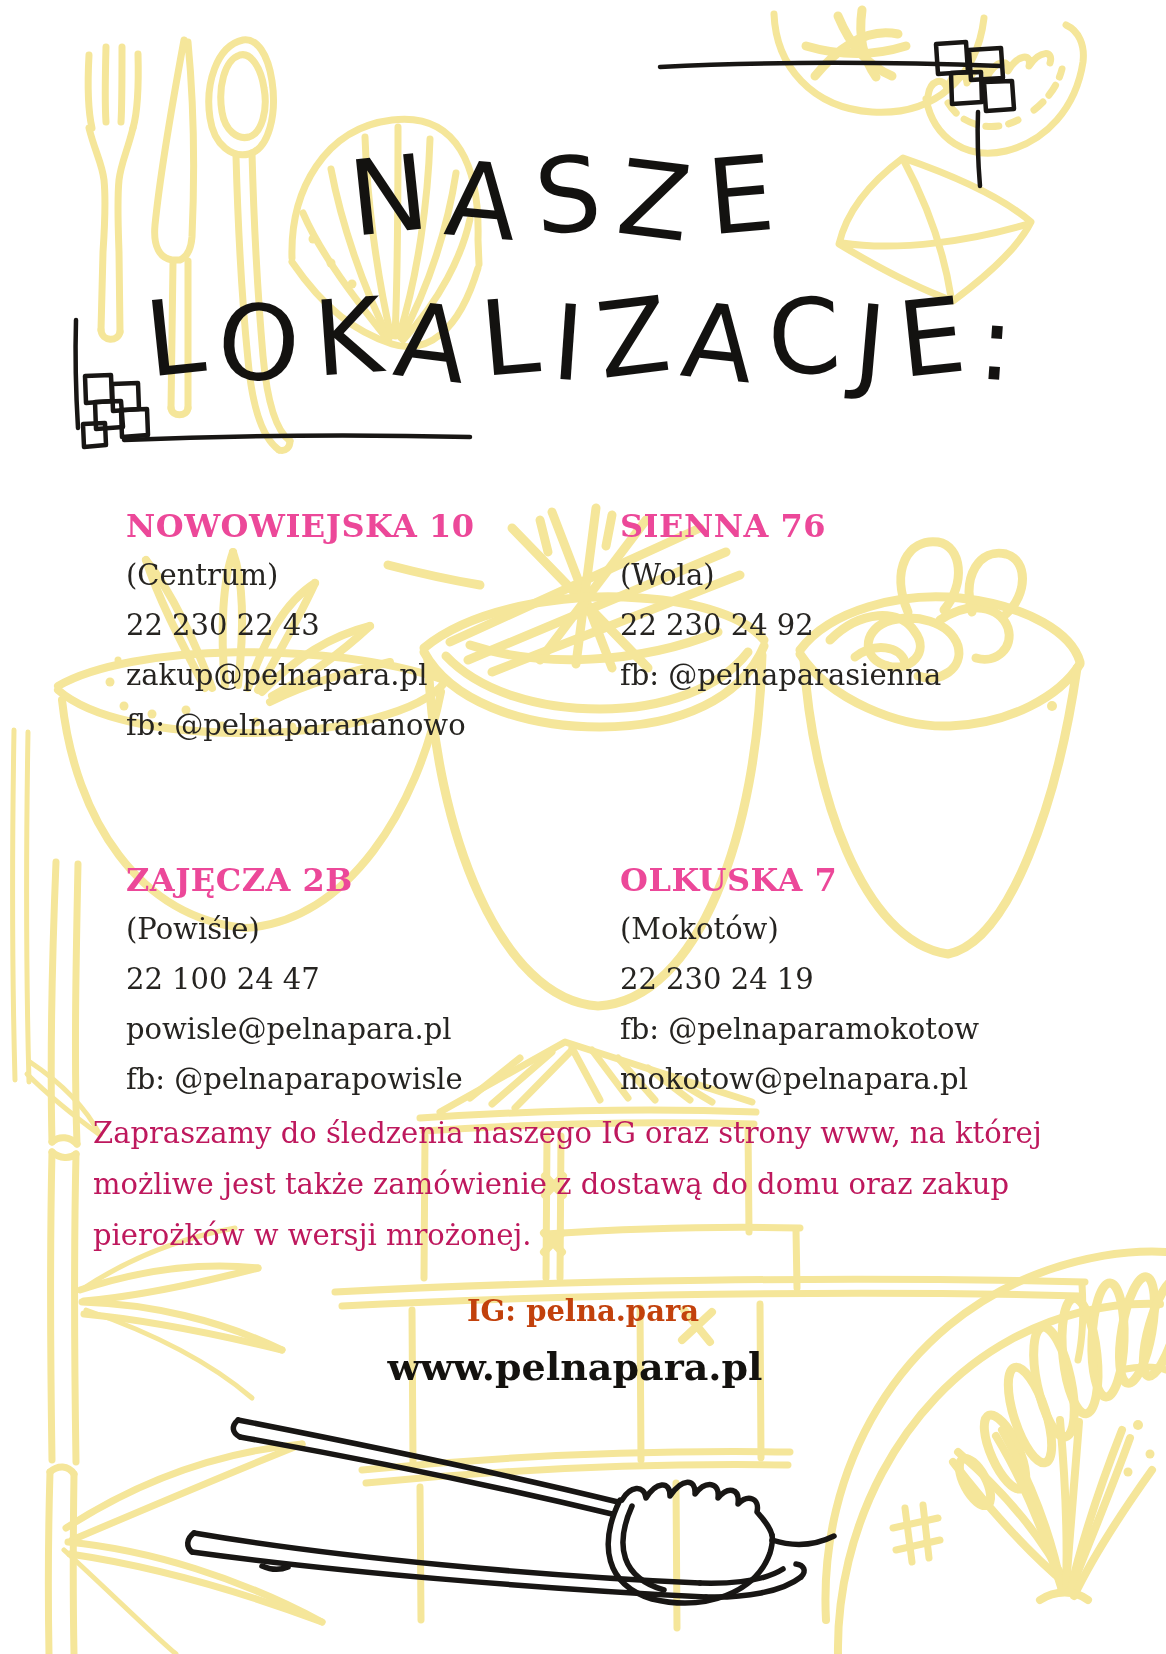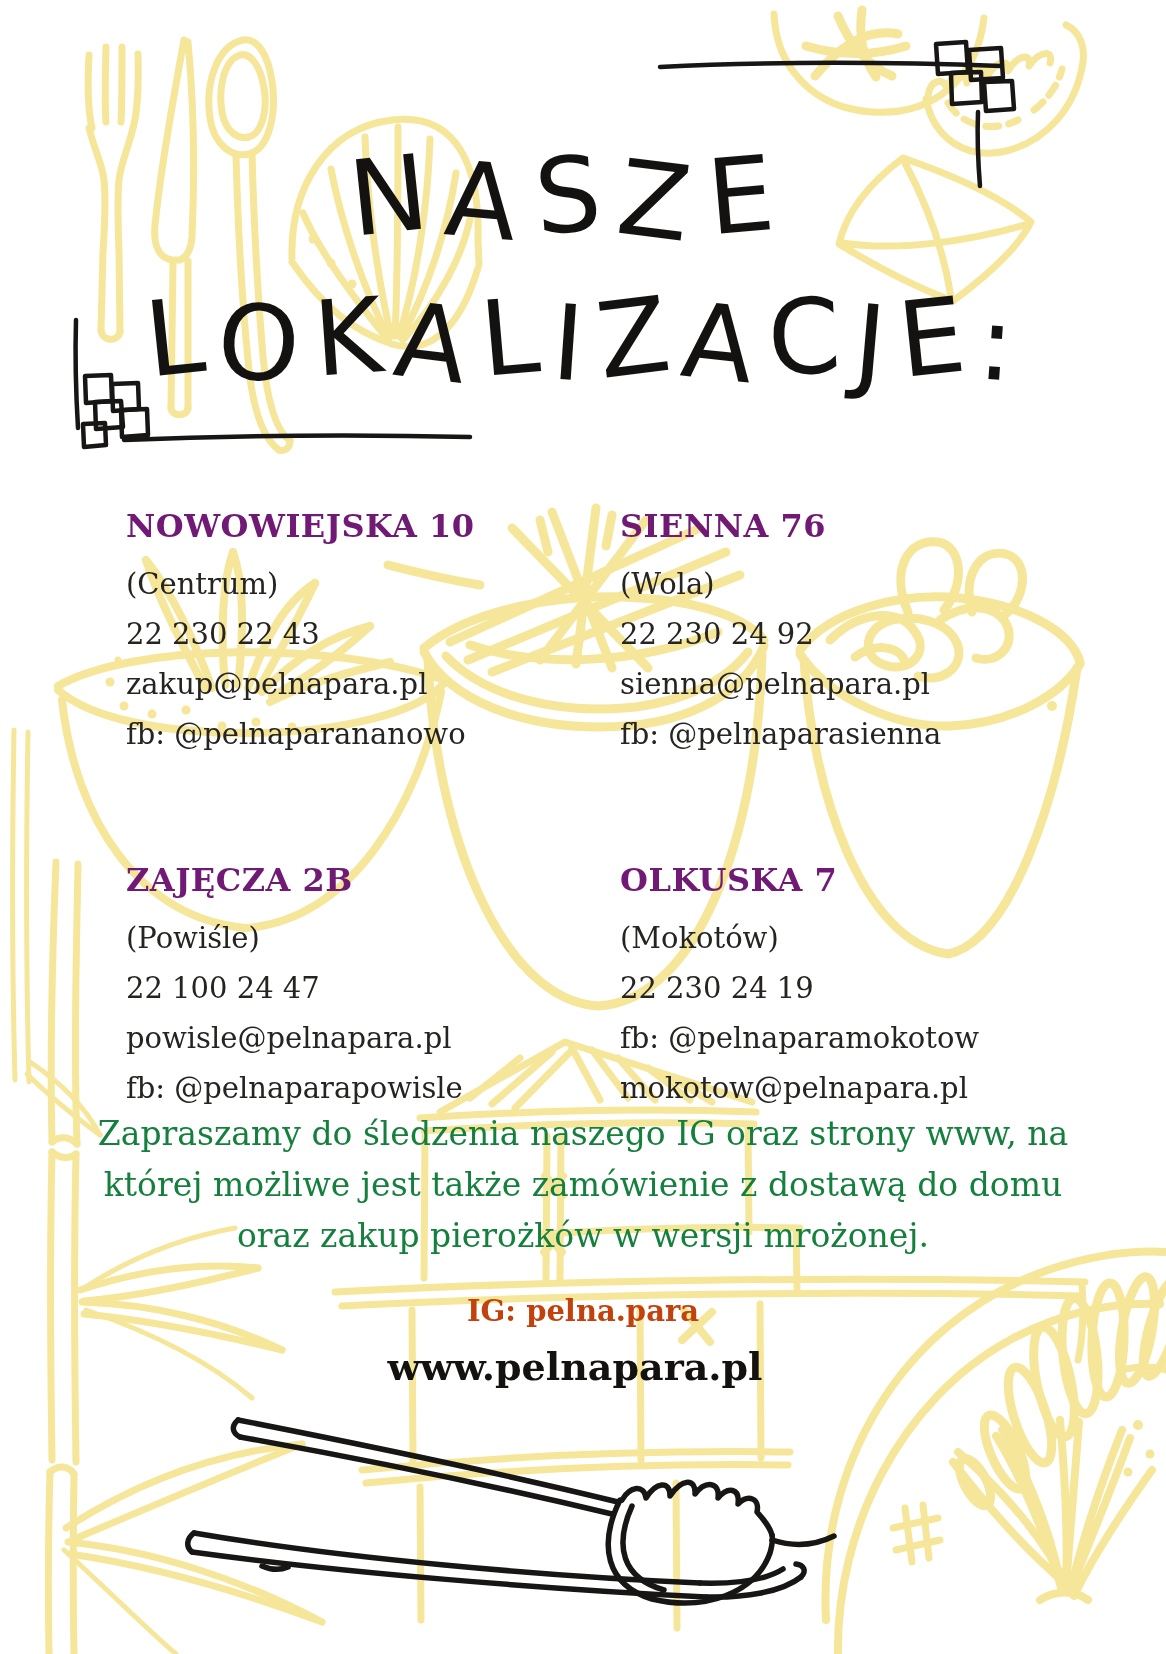--- a/index.html
+++ b/index.html
@@ -8,27 +8,27 @@
   svg.doodles{position:absolute;left:0;top:0;z-index:0;}
   .txt{position:absolute;z-index:2;}
   
   .title-line{position:absolute;left:0;width:100%;text-align:center;z-index:2;
     font-family:"DejaVu Sans","Liberation Sans",sans-serif;font-weight:400;color:#131210;
     font-size:104px;letter-spacing:18px;line-height:1;white-space:nowrap;}
   .title-line1{top:146px;margin-left:-12px;}
   .title-line2{top:288px;margin-left:4px;letter-spacing:14px;}
   
   .loc{position:absolute;width:470px;}
-  .loc-name{font-weight:bold;font-size:32px;line-height:40px;letter-spacing:.5px;color:#701a75;}
-  .loc-lines{margin-top:13px;font-size:29px;line-height:50px;color:#262421;}
+  .loc-name{font-weight:bold;font-size:32px;line-height:40px;letter-spacing:.5px;color:#ec4899;}
+  .loc-lines{margin-top:4px;font-size:29px;line-height:50px;color:#262421;}
   .loc-line{white-space:nowrap;}
   .c1{left:126px;} .c2{left:620px;}
   .r1{top:506px;} .r2{top:860px;}
   
-  .invite{top:1108px;left:93px;width:980px;text-align:center;font-size:33px;line-height:51px;color:#15803d;}
+  .invite{top:1108px;left:93px;width:980px;font-size:29px;line-height:51px;color:#be185d;}
   .ig-line{top:1294px;left:0;width:100%;text-align:center;font-weight:bold;font-size:29px;color:#c2410c;}
   .www-line{top:1344px;left:-8px;width:100%;text-align:center;font-weight:bold;font-size:38px;color:#14120f;}
   .y{stroke:#f5e69a;fill:none;stroke-linecap:round;stroke-linejoin:round;}
   .k{stroke:#181614;fill:none;stroke-linecap:round;stroke-linejoin:round;}
   .yd{fill:#f5e69a;stroke:none;}
 </style>
 </head>
 <body>
 
 <div class="page">
@@ -289,21 +289,20 @@
       <div class="loc-line">zakup@pelnapara.pl</div>
       <div class="loc-line">fb: @pelnaparananowo</div>
     </div>
   </div>
 
   <div class="txt loc c2 r1">
     <div class="loc-name">SIENNA 76</div>
     <div class="loc-lines">
       <div class="loc-line">(Wola)</div>
       <div class="loc-line">22 230 24 92</div>
-      <div class="loc-line">sienna@pelnapara.pl</div>
       <div class="loc-line">fb: @pelnaparasienna</div>
     </div>
   </div>
 
   <div class="txt loc c1 r2">
     <div class="loc-name">ZAJĘCZA 2B</div>
     <div class="loc-lines">
       <div class="loc-line">(Powiśle)</div>
       <div class="loc-line">22 100 24 47</div>
       <div class="loc-line">powisle@pelnapara.pl</div>

